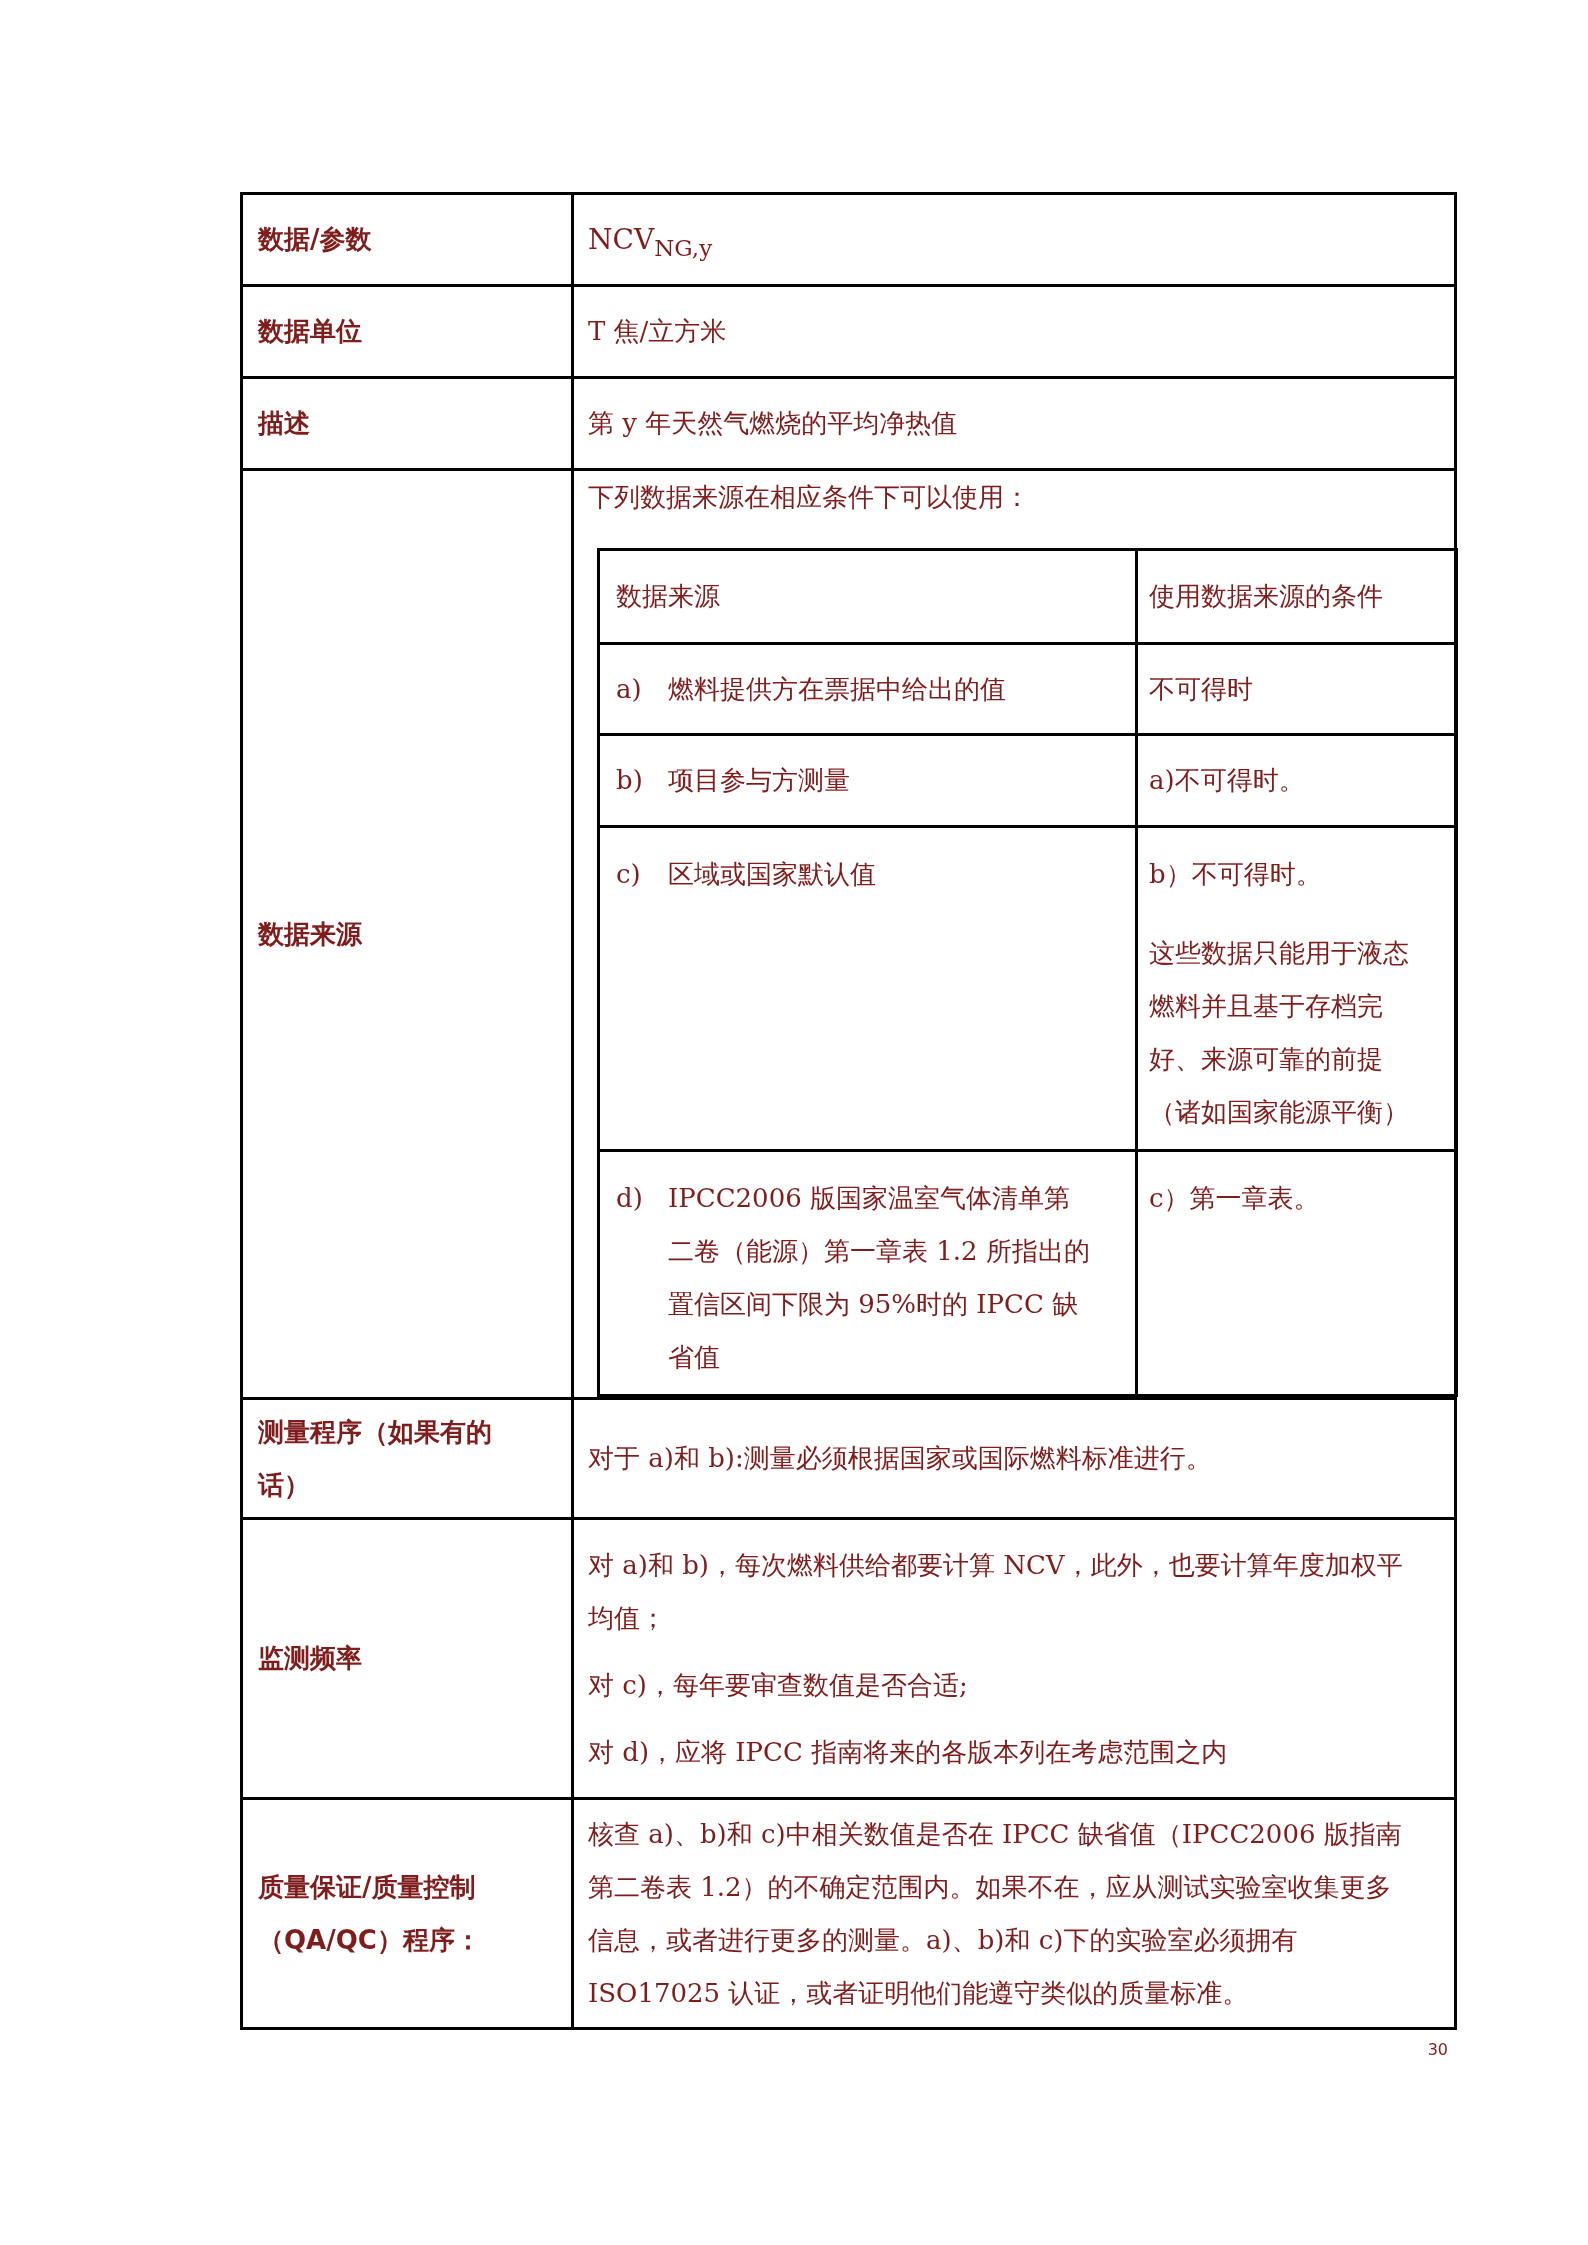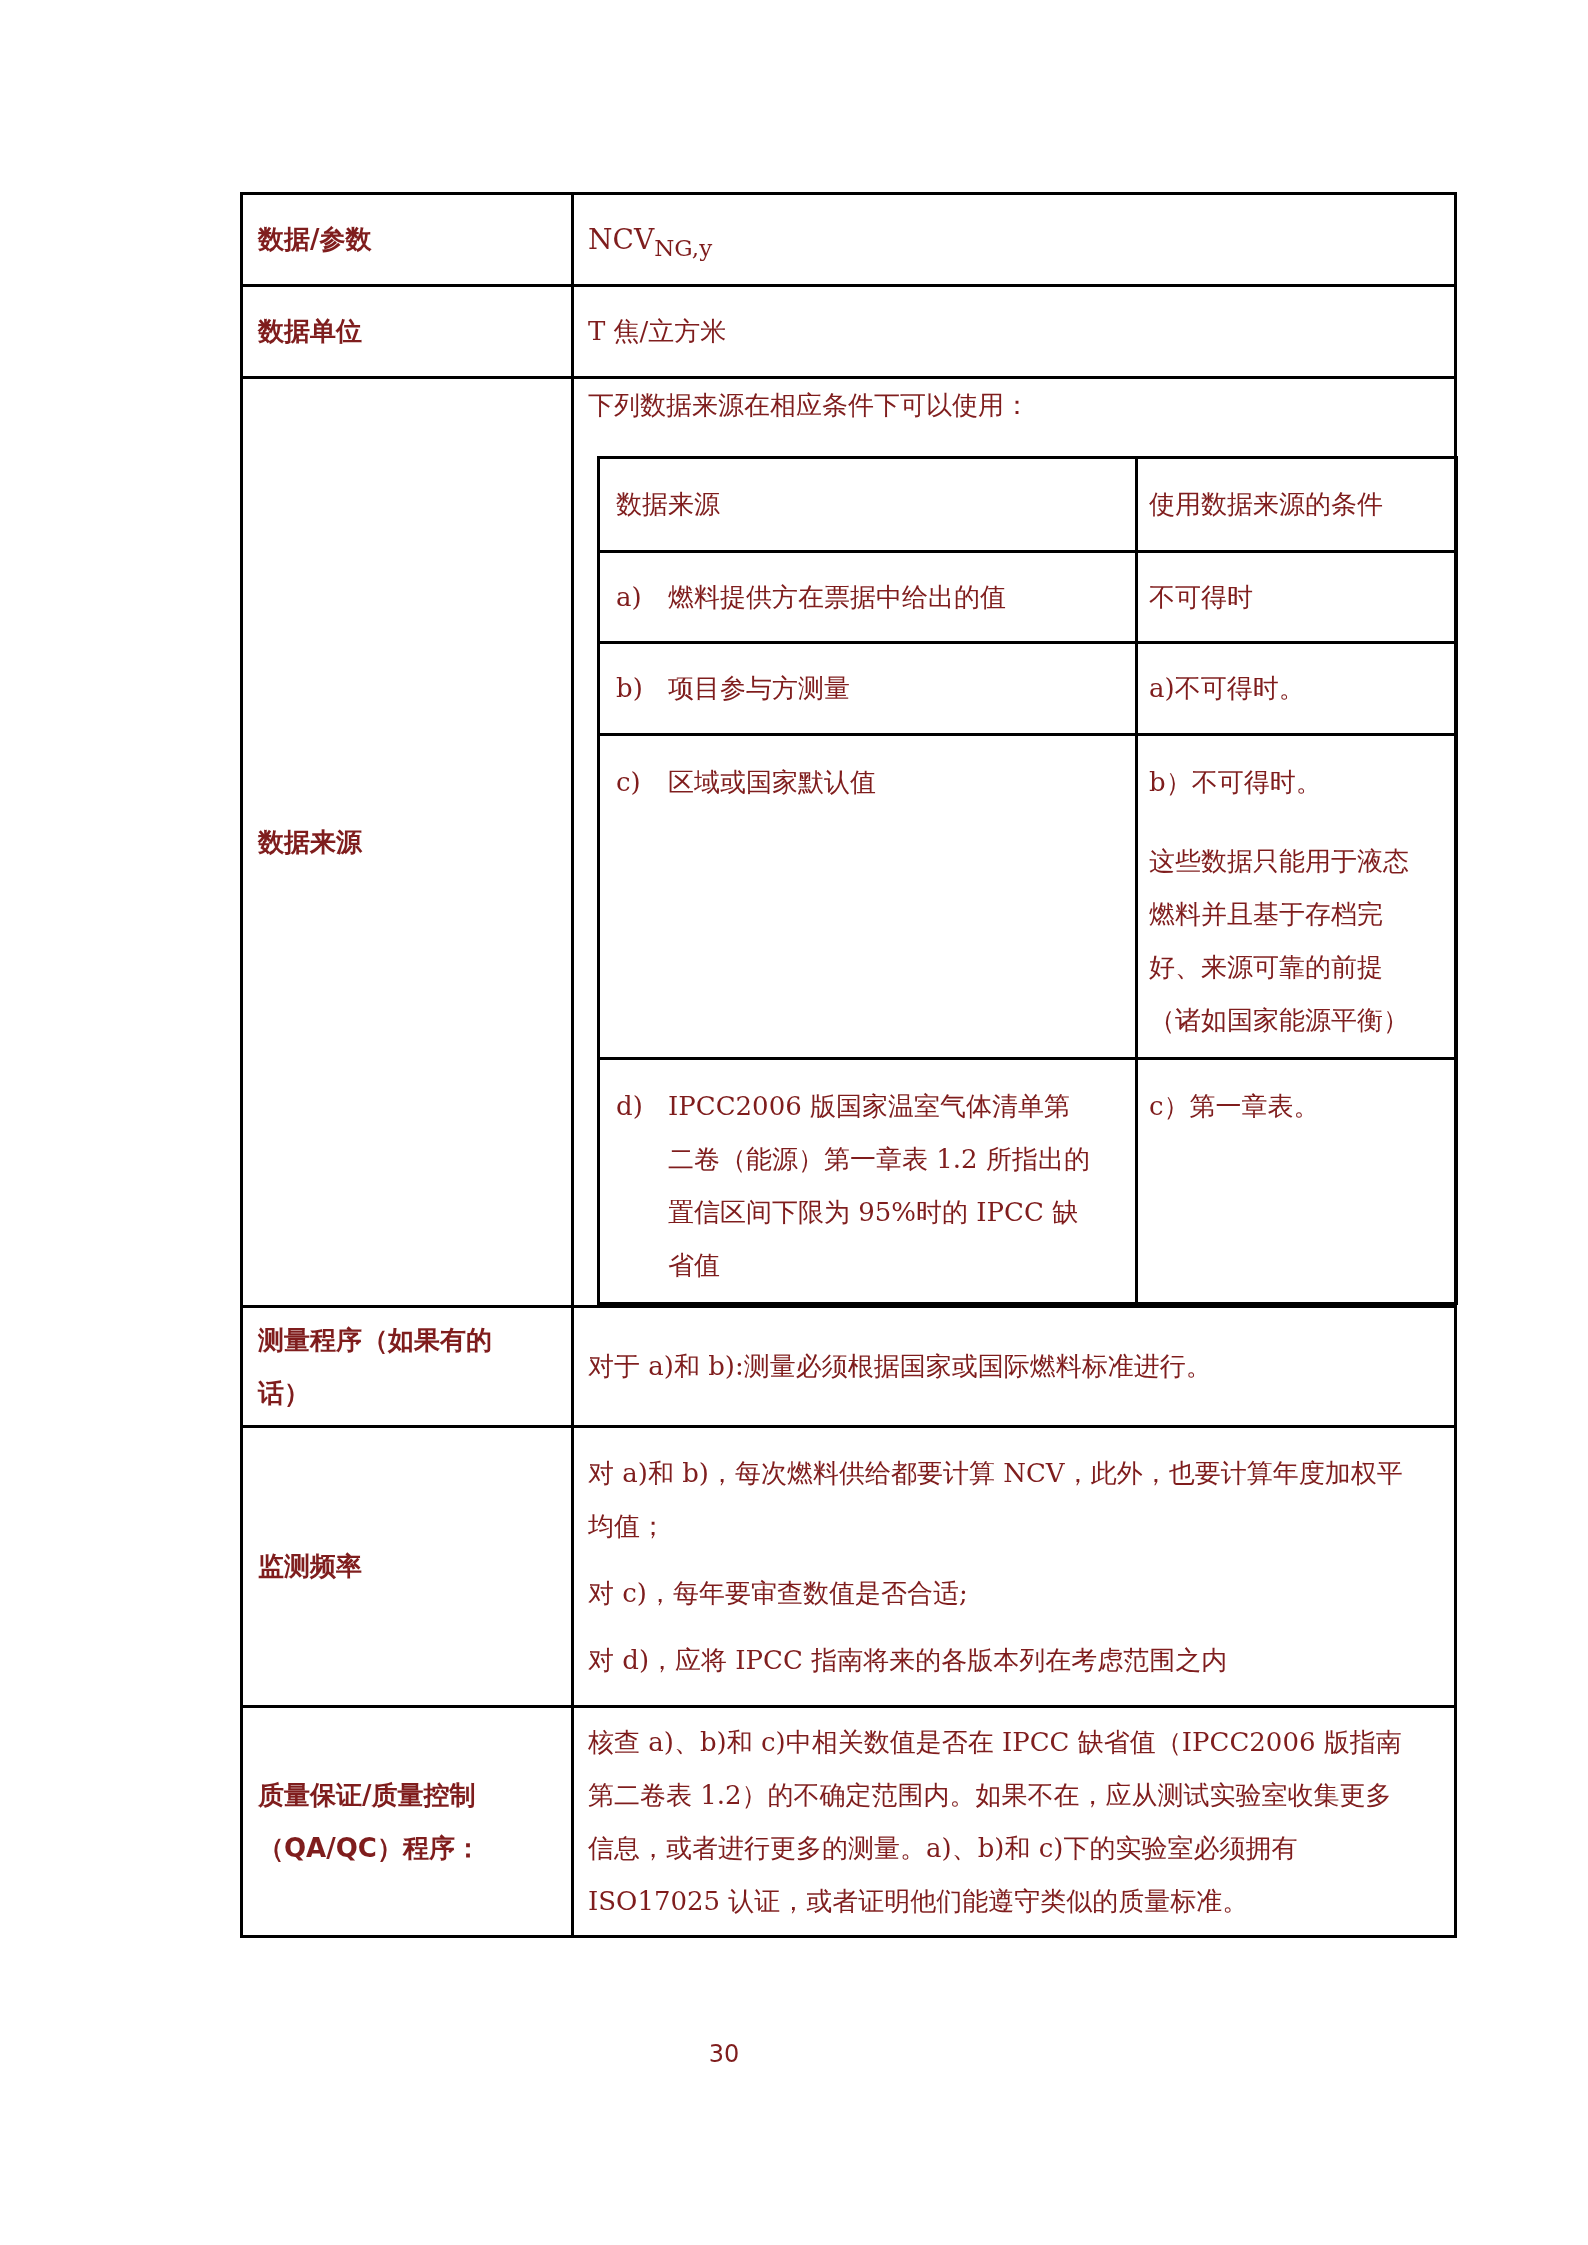--- a/index.html
+++ b/index.html
@@ -61,21 +61,21 @@
   .ir-c{height:308px;}
   .ir-d{height:240px;}
   .ir-c > td, .ir-d > td{vertical-align:top;}
   .ir-c > td{padding-top:20px !important;}
   .ir-d > td{padding-top:20px !important;}
   .li{position:relative;padding-left:52px;}
   .li .marker{position:absolute;left:0;top:0;}
   .cond-extra{margin-top:26px;}
   .page-number{
     position:absolute;left:0;top:2040px;width:1448px;
-    text-align:center;font-size:24px;
+    text-align:right;font-size:16px;
     font-family:"DejaVu Sans","Liberation Sans",sans-serif;
   }
 </style>
 </head>
 <body>
 
 <div class="page">
 
   <table class="doc-table">
     <tbody>
@@ -84,20 +84,24 @@
         <td class="content-cell">
           <span class="ncv"><span>NCV</span><sub>NG,y</sub></span>
         </td>
       </tr>
 
       <tr class="r-unit">
         <td class="label-cell">数据单位</td>
         <td class="content-cell">T 焦/立方米</td>
       </tr>
 
+      <tr class="r-desc">
+        <td class="label-cell">描述</td>
+        <td class="content-cell">第 y 年天然气燃烧的平均净热值</td>
+      </tr>
 
       <tr class="r-source r-top">
         <td class="label-cell">数据来源</td>
         <td class="content-cell">
           <p class="intro">下列数据来源在相应条件下可以使用：</p>
 
           <table class="inner-table">
             <tbody>
               <tr class="ir-head">
                 <td class="src-cell src-col">数据来源</td>

